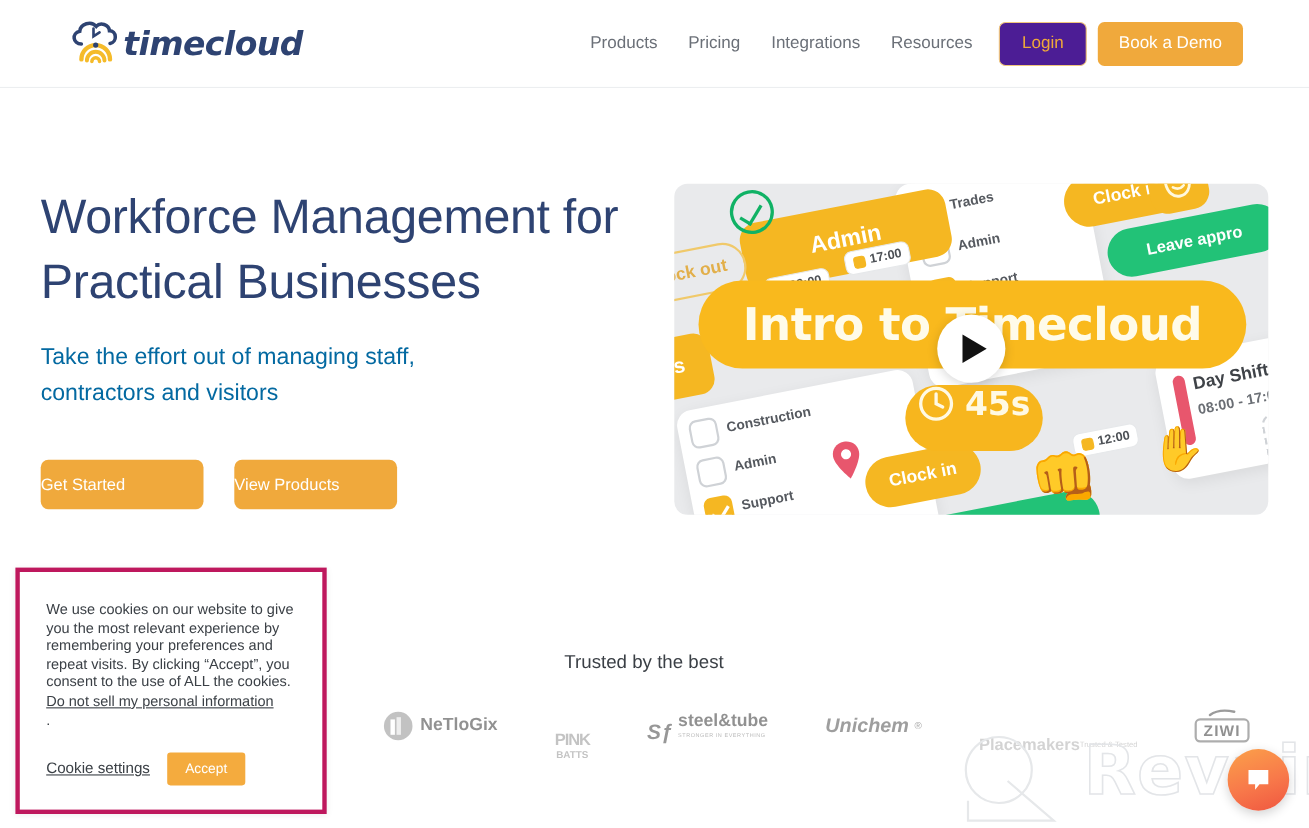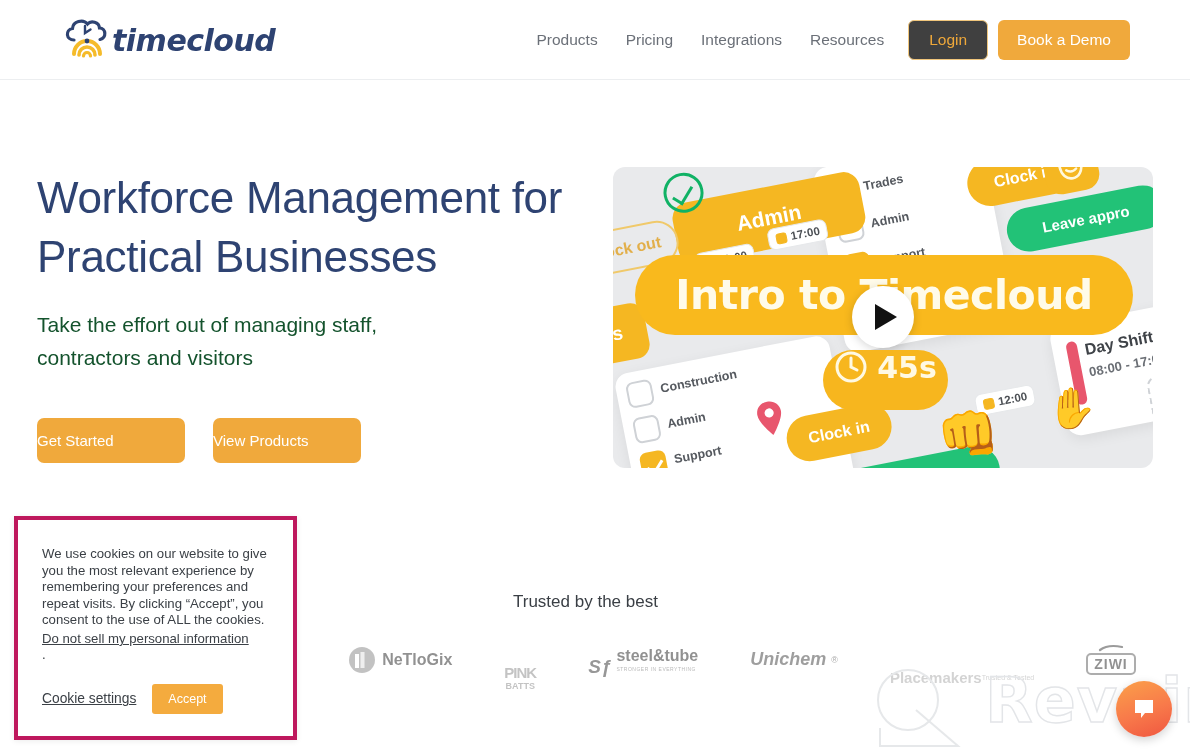--- a/index.html
+++ b/index.html
@@ -36,21 +36,21 @@
   }
   .nav-link {
     font-size: 15.5px; color: #6b7078; text-decoration: none;
     padding: 0 14px; white-space: nowrap; cursor: pointer;
   }
   .nav-link:first-child { padding-left: 0; }
   .btn-login {
     margin-left: 10px;
     border: 1px solid #f0c67c;
     color: #efa83a;
-    background: #404040;
+    background: #4c1d95;
     font-size: 15.5px;
     padding: 10px 20px;
     border-radius: 6px;
     cursor: pointer;
     white-space: nowrap;
   }
   .btn-demo {
     margin-left: 10px;
     border: none;
     background: #f0a93c;
@@ -63,21 +63,21 @@
   }
 
   
   .hero-left { position: absolute; left: 37px; top: 168px; width: 545px; }
   .hero-title {
     font-size: 44px; line-height: 59px; font-weight: 400;
     color: #2e4372; letter-spacing: -0.3px;
   }
   .hero-sub {
     margin-top: 22px;
-    font-size: 21px; line-height: 33px; font-weight: 400; color: #14532d;
+    font-size: 21px; line-height: 33px; font-weight: 400; color: #0369a1;
   }
   .hero-ctas { margin-top: 44px; display: flex; gap: 28px; }
   .btn-cta {
     background: #f0a93c; color: #fff; border: none;
     font-size: 15px; border-radius: 7px; cursor: pointer;
     padding: 14px 0; width: 148px; text-align: left;
   }
   .btn-cta.wide { width: 148px; }
 
   

